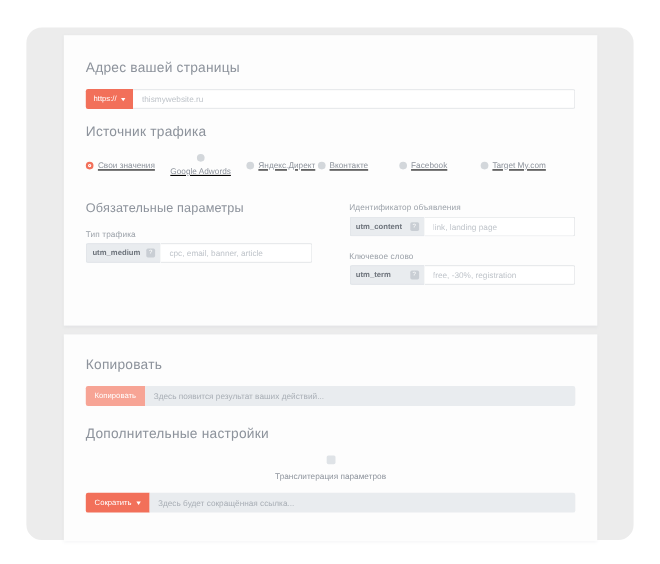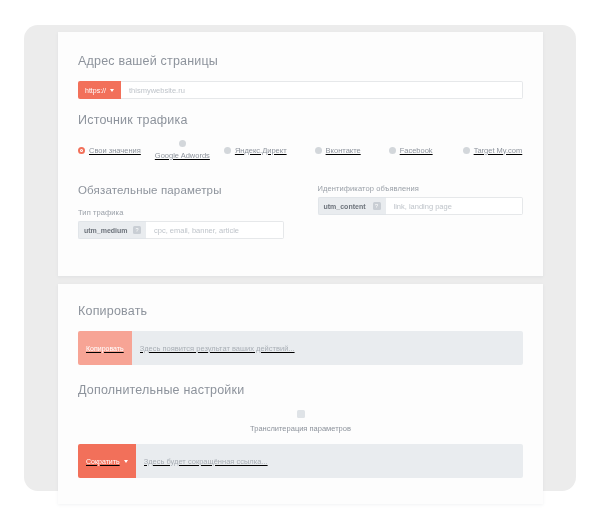--- a/index.html
+++ b/index.html
@@ -162,21 +162,21 @@
     border-radius: 1.5px;
     color: #ffffff;
     font-size: 5.5px;
     line-height: 8px;
     text-align: center;
     flex: none;
     cursor: pointer;
   }
 
   
-  .result-row { display: flex; align-items: stretch; height: 34px; margin-bottom: 18px; text-decoration: underline; }
+  .result-row { display: flex; align-items: stretch; height: 18px; margin-bottom: 18px; }
 
   .flat-btn {
     display: flex;
     align-items: center;
     gap: 4px;
     border: none;
     border-radius: 2px 0 0 2px;
     color: #ffffff;
     font-size: 7px;
     padding: 0 8px;
@@ -242,21 +242,21 @@
           <span class="radio-text">Свои значения</span>
         </div>
         <div class="radio-opt" style="margin-left: 14px; flex-direction: column;">
           <span class="radio-mark"></span>
           <span class="radio-text">Google Adwords</span>
         </div>
         <div class="radio-opt" style="margin-left: 14px;">
           <span class="radio-mark"></span>
           <span class="radio-text">Яндекс.Директ</span>
         </div>
-        <div class="radio-opt" style="margin-left: 28px;">
+        <div class="radio-opt" style="margin-left: 2px;">
           <span class="radio-mark"></span>
           <span class="radio-text">Вконтакте</span>
         </div>
         <div class="radio-opt" style="margin-left: 28px;">
           <span class="radio-mark"></span>
           <span class="radio-text">Facebook</span>
         </div>
         <div class="radio-opt" style="margin-left: 30px;">
           <span class="radio-mark"></span>
           <span class="radio-text">Target My.com</span>
@@ -284,20 +284,30 @@
             <div class="param-field">
               <div class="field-label">Идентификатор объявления</div>
               <div class="input-row">
                 <div class="utm-prefix">
                   <span class="utm-name">utm_content</span>
                   <span class="help-badge">?</span>
                 </div>
                 <input class="text-input" type="text" placeholder="link, landing page" value="" style="">
               </div>
             </div>
+            <div class="param-field">
+              <div class="field-label">Ключевое слово</div>
+              <div class="input-row">
+                <div class="utm-prefix">
+                  <span class="utm-name">utm_term</span>
+                  <span class="help-badge">?</span>
+                </div>
+                <input class="text-input" type="text" placeholder="free, -30%, registration" value="" style="">
+              </div>
+            </div>
           </div>
       </div>
     </div>
 
   </section>
 
   <section class="card card-bottom">
 
     <h2 class="h2">Копировать</h2>
 

